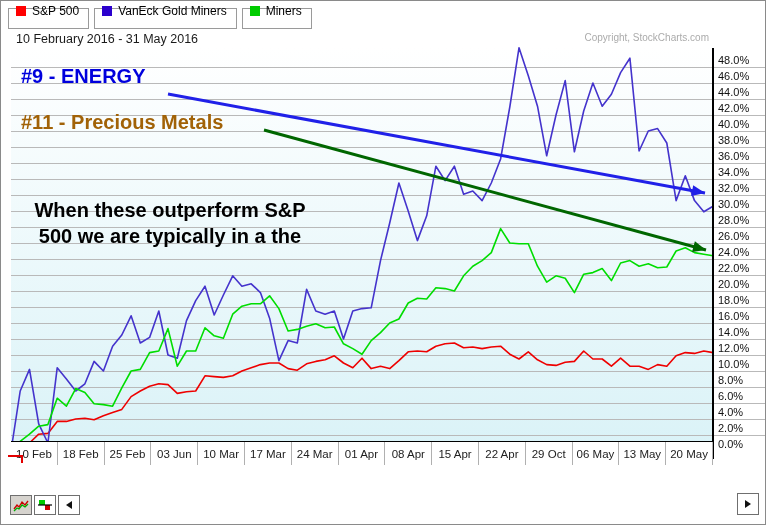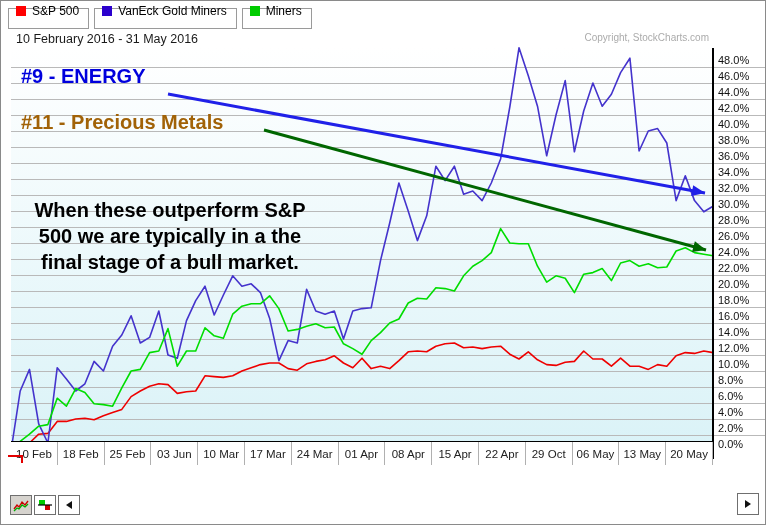--- a/index.html
+++ b/index.html
@@ -135,21 +135,20 @@
         <text x="707" y="33" font-size="11" fill="#111">46.0%</text>
         <text x="707" y="17" font-size="11" fill="#111">48.0%</text>
       </g>
   </svg>
 
   <div class="ann ann-energy" style="color: rgb(0, 0, 221);">#9 - ENERGY</div>
   <div class="ann ann-metals" style="color: #a16207;">#11 - Precious Metals</div>
   <div class="ann-note ann" style="color: #000000; margin-top: 24px;">
     <div>When these outperform S&amp;P</div>
     <div>500 we are typically in a the</div>
-    <div>final stage of a bull market.</div>
   </div>
 
   <div class="xband" id="xband">
       <div class="xcell">10 Feb</div>
       <div class="xcell">18 Feb</div>
       <div class="xcell">25 Feb</div>
       <div class="xcell">03 Jun</div>
       <div class="xcell">10 Mar</div>
       <div class="xcell">17 Mar</div>
       <div class="xcell">24 Mar</div>

